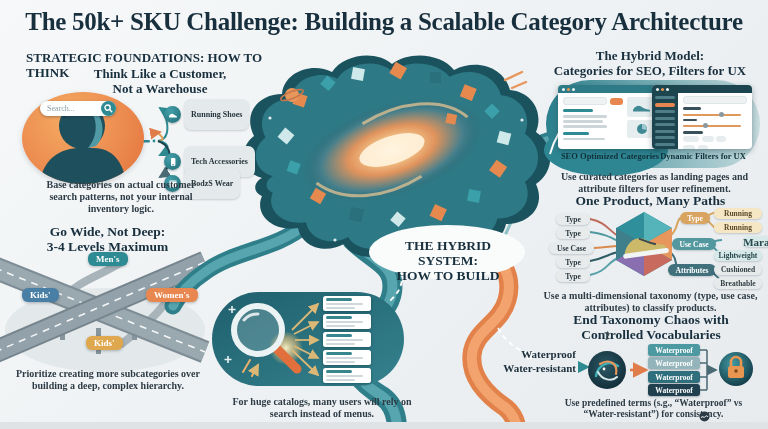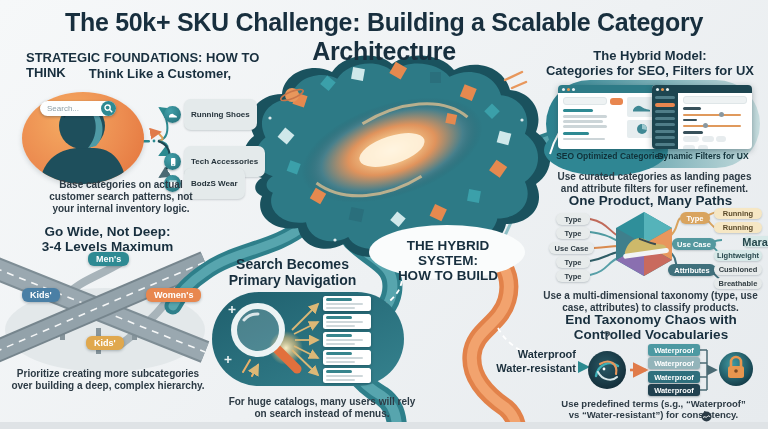--- a/index.html
+++ b/index.html
@@ -1,18 +1,18 @@
 <!DOCTYPE html>
 <html><head>
 <meta charset="utf-8">
 <style>
   html,body{margin:0;padding:0;background:#dfe3e6;}
   .canvas{
     position:relative;width:768px;height:422px;overflow:hidden;
-    font-family:Liberation Sans, sans-serif;
+    font-family:Liberation Serif, serif;
     background:linear-gradient(135deg,#f6f8f9 0%,#eef1f3 55%,#e7ebee 100%);
   }
   .abs{position:absolute;}
   svg.art{position:absolute;left:0;top:0;z-index:1;}
   .txt{position:absolute;z-index:3;}
   .title{top:8px;left:0;width:768px;text-align:center;font-size:25px;color:#182f3e;letter-spacing:-.3px;}
   .title .w6{font-weight:600;} .title .w9{font-weight:900;}
   .hd{font-weight:800;color:#182f3e;text-align:center;line-height:1.12;}
   .caption{font-weight:600;color:#2d3b45;text-align:center;line-height:1.18;}
   .headcircle{left:22px;top:92px;width:122px;height:92px;border-radius:50%;z-index:2;
@@ -255,20 +255,21 @@
   </svg>
 
   <div class="txt title">
     <span class="w6">The </span><span class="w9">50k+ SKU Challenge:</span><span class="w6"> Building a Scalable Category Architecture</span>
   </div>
 
   <div class="txt hd" style="left:26px;top:51px;width:260px;text-align:left;font-size:13px;">STRATEGIC FOUNDATIONS: HOW TO THINK</div>
 
   <div class="txt hd" style="left:72px;top:67px;width:176px;font-size:13px;">
     <div>Think Like a Customer,</div>
+    <div>Not a Warehouse</div>
   </div>
 
   <div class="abs headcircle">
     <svg width="122" height="92" viewBox="0 0 122 92">
       <path d="M18,92 C20,66 40,56 58,56 L72,56 C90,56 102,70 104,92 Z" fill="#1e4f5c"></path>
       <circle cx="60" cy="34" r="23" fill="#1e4f5c"></circle>
       <path d="M72,18 C82,26 84,44 74,54 L66,56 C76,44 76,28 68,18 Z" fill="#4f9aa5"></path>
       <path d="M40,20 C46,10 66,8 74,16 L76,24 C66,16 50,16 42,26 Z" fill="#143845"></path>
     </svg>
   </div>
@@ -322,24 +323,20 @@
   <div class="abs roadlabel" style="left:146px;top:288px;background:#e8874f;">Women's</div>
   <div class="abs roadlabel" style="left:86px;top:336px;background:#e0a84e;">Kids'</div>
 
   <div class="txt caption" style="left:10px;top:368px;width:196px;font-size:10px;">Prioritize creating more subcategories over building a deep, complex hierarchy.</div>
 
   <div class="txt hd" style="left:378px;top:238px;width:140px;font-size:13.5px;">
     <div>THE HYBRID SYSTEM:</div>
     <div>HOW TO BUILD</div>
   </div>
 
-  <div class="txt hd" style="left:200px;top:257px;width:185px;font-size:14px;">
-    <div>Search Becomes</div>
-    <div>Primary Navigation</div>
-  </div>
 
   <div class="abs result-card" style="left:323px;top:296px;">
       <div class="tl"></div>
       <div class="gl"></div>
       <div class="gl" style="width:70%;"></div>
     </div>
   <div class="abs result-card" style="left:323px;top:314px;">
       <div class="tl"></div>
       <div class="gl"></div>
       <div class="gl" style="width:70%;"></div>

